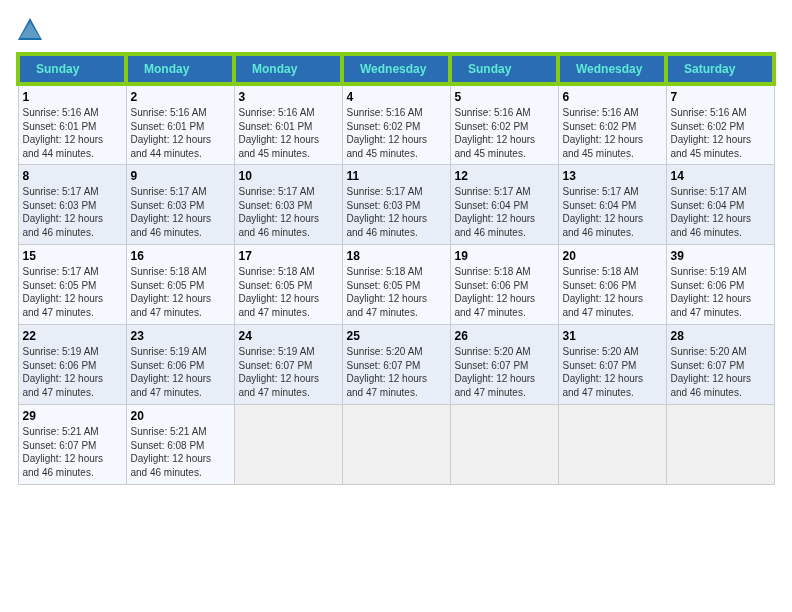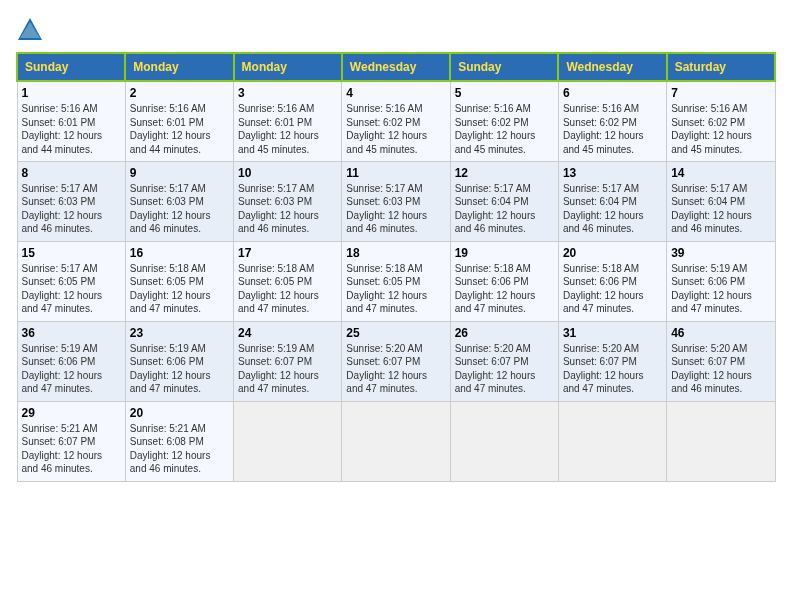--- a/index.html
+++ b/index.html
@@ -52,26 +52,26 @@
       font-size: 13px;
       color: #555;
     }
     table {
       width: 100%;
       border-collapse: collapse;
       font-size: 10.5px;
     }
     thead tr th {
       background-color: #2a6db5;
-      color: #fde047;
-      padding: 6px 7px;
+      color: #5eead4;
+      padding: 6px 16px;
       text-align: left;
       font-size: 12px;
       font-weight: bold;
-      border: 2px solid #84cc16;
+      border: 4px solid #84cc16;
     }
     tbody tr td {
       vertical-align: top;
       padding: 4px 4px;
       border: 1px solid #ccc;
       height: 80px;
       width: 14.28%;
     }
     tbody tr:nth-child(odd) td {
       background-color: #f5f8ff;
@@ -169,33 +169,33 @@
         <td><span class="day-number">18</span>
 <span class="day-info">Sunrise: 5:18 AM<br>Sunset: 6:05 PM<br>Daylight: 12 hours and 47 minutes.</span></td>
         <td><span class="day-number">19</span>
 <span class="day-info">Sunrise: 5:18 AM<br>Sunset: 6:06 PM<br>Daylight: 12 hours and 47 minutes.</span></td>
         <td><span class="day-number">20</span>
 <span class="day-info">Sunrise: 5:18 AM<br>Sunset: 6:06 PM<br>Daylight: 12 hours and 47 minutes.</span></td>
         <td><span class="day-number">39</span>
 <span class="day-info">Sunrise: 5:19 AM<br>Sunset: 6:06 PM<br>Daylight: 12 hours and 47 minutes.</span></td>
       </tr>
       <tr>
-        <td><span class="day-number">36</span>
+        <td><span class="day-number">22</span>
 <span class="day-info">Sunrise: 5:19 AM<br>Sunset: 6:06 PM<br>Daylight: 12 hours and 47 minutes.</span></td>
         <td><span class="day-number">23</span>
 <span class="day-info">Sunrise: 5:19 AM<br>Sunset: 6:06 PM<br>Daylight: 12 hours and 47 minutes.</span></td>
         <td><span class="day-number">24</span>
 <span class="day-info">Sunrise: 5:19 AM<br>Sunset: 6:07 PM<br>Daylight: 12 hours and 47 minutes.</span></td>
         <td><span class="day-number">25</span>
 <span class="day-info">Sunrise: 5:20 AM<br>Sunset: 6:07 PM<br>Daylight: 12 hours and 47 minutes.</span></td>
         <td><span class="day-number">26</span>
 <span class="day-info">Sunrise: 5:20 AM<br>Sunset: 6:07 PM<br>Daylight: 12 hours and 47 minutes.</span></td>
         <td><span class="day-number">31</span>
 <span class="day-info">Sunrise: 5:20 AM<br>Sunset: 6:07 PM<br>Daylight: 12 hours and 47 minutes.</span></td>
-        <td><span class="day-number">46</span>
+        <td><span class="day-number">28</span>
 <span class="day-info">Sunrise: 5:20 AM<br>Sunset: 6:07 PM<br>Daylight: 12 hours and 46 minutes.</span></td>
       </tr>
       <tr>
         <td><span class="day-number">29</span>
 <span class="day-info">Sunrise: 5:21 AM<br>Sunset: 6:07 PM<br>Daylight: 12 hours and 46 minutes.</span></td>
         <td><span class="day-number">20</span>
 <span class="day-info">Sunrise: 5:21 AM<br>Sunset: 6:08 PM<br>Daylight: 12 hours and 46 minutes.</span></td>
         <td class="empty-cell"></td>
         <td class="empty-cell"></td>
         <td class="empty-cell"></td>

